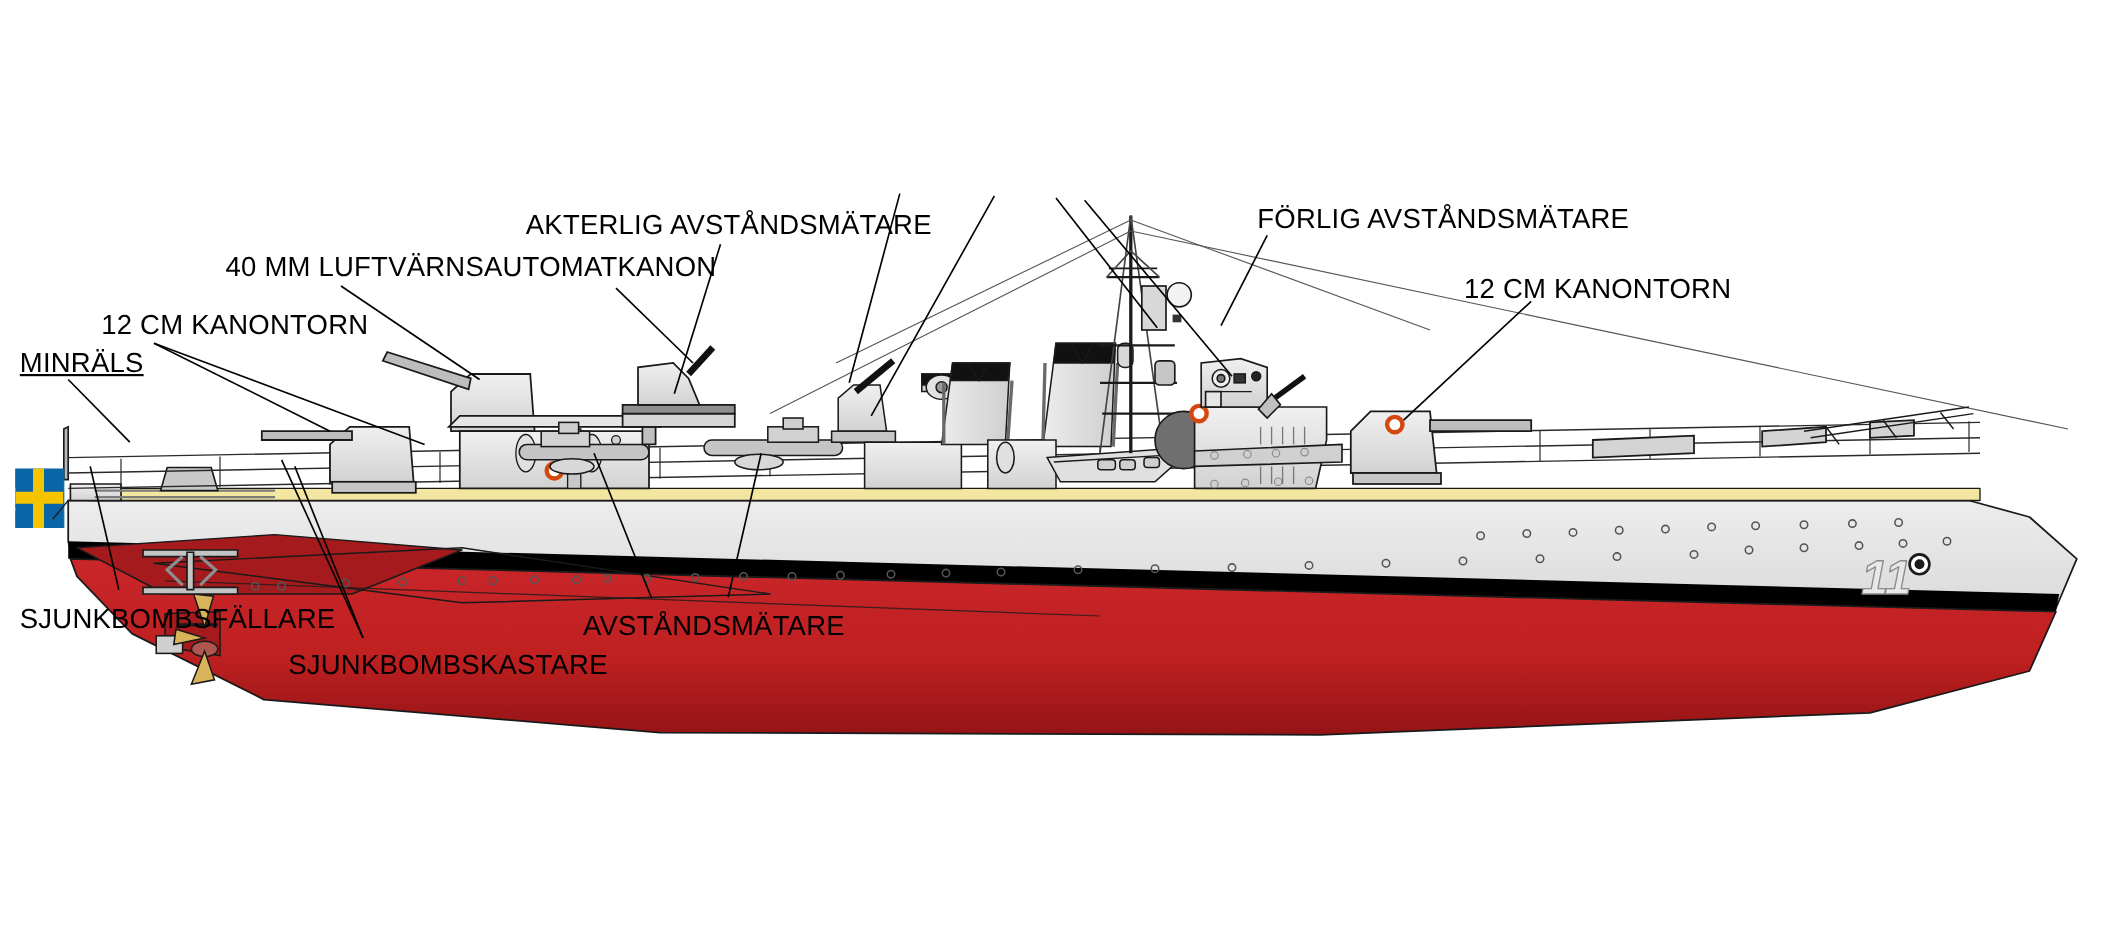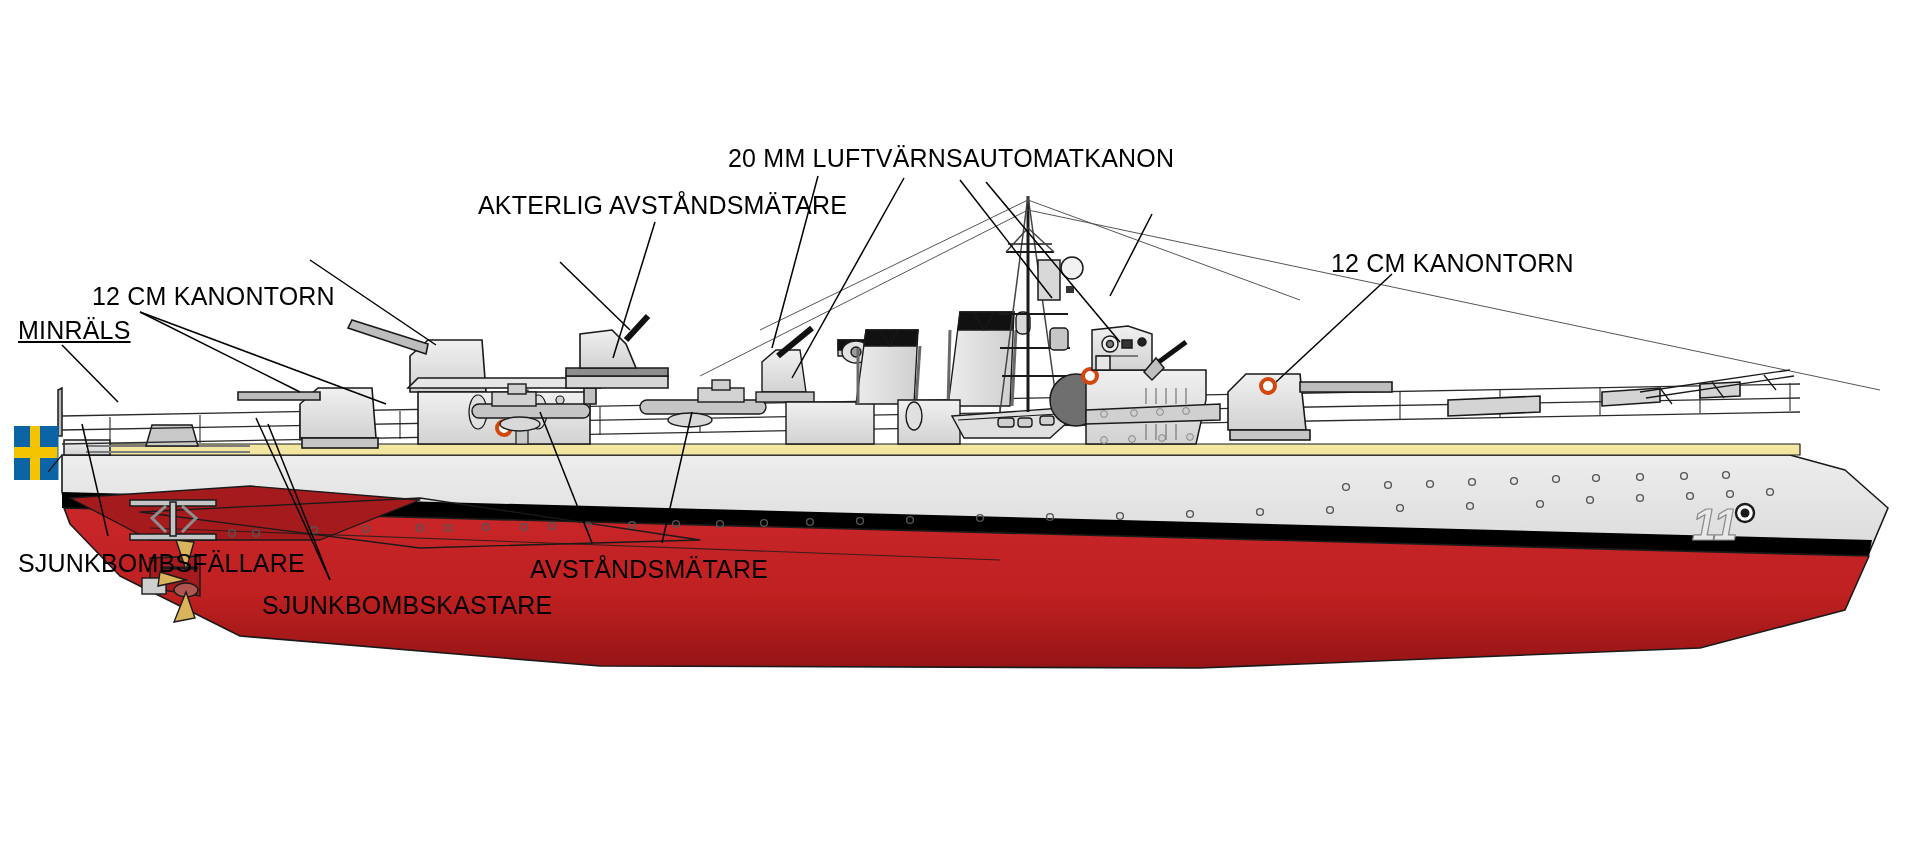--- a/index.html
+++ b/index.html
@@ -344,20 +344,21 @@
       <path d="M108,536 L82,424"></path>
       <path d="M330,580 L268,424"></path>
       <path d="M330,580 L256,418"></path>
       <path d="M592,543 L540,412"></path>
       <path d="M662,543 L692,412"></path>
     </g>
   </svg>
 
   <div class="lbl" style="left:18px;  top:318px;text-decoration:underline;">MINRÄLS</div>
   <div class="lbl" style="left:92px;  top:284px;">12 CM KANONTORN</div>
+  <div class="lbl" style="left:205px; top:231px;">40 MM LUFTVÄRNSAUTOMATKANON</div>
   <div class="lbl" style="left:478px; top:193px;text-align:center;">AKTERLIG AVSTÅNDSMÄTARE</div>
-  <div class="lbl" style="left:728px; top:146px;">20 MM LUFTVÄRNSAUTOMATKANON</div>
+  <div class="lbl" style="left:1143px;top:187px;">FÖRLIG AVSTÅNDSMÄTARE</div>
   <div class="lbl" style="left:1331px;top:251px;">12 CM KANONTORN</div>
   <div class="lbl" style="left:262px; top:593px;">SJUNKBOMBSKASTARE</div>
   <div class="lbl" style="left:18px;  top:551px;">SJUNKBOMBSFÄLLARE</div>
   <div class="lbl" style="left:530px; top:557px;">AVSTÅNDSMÄTARE</div>
 
 </div>
 
 </body></html>

